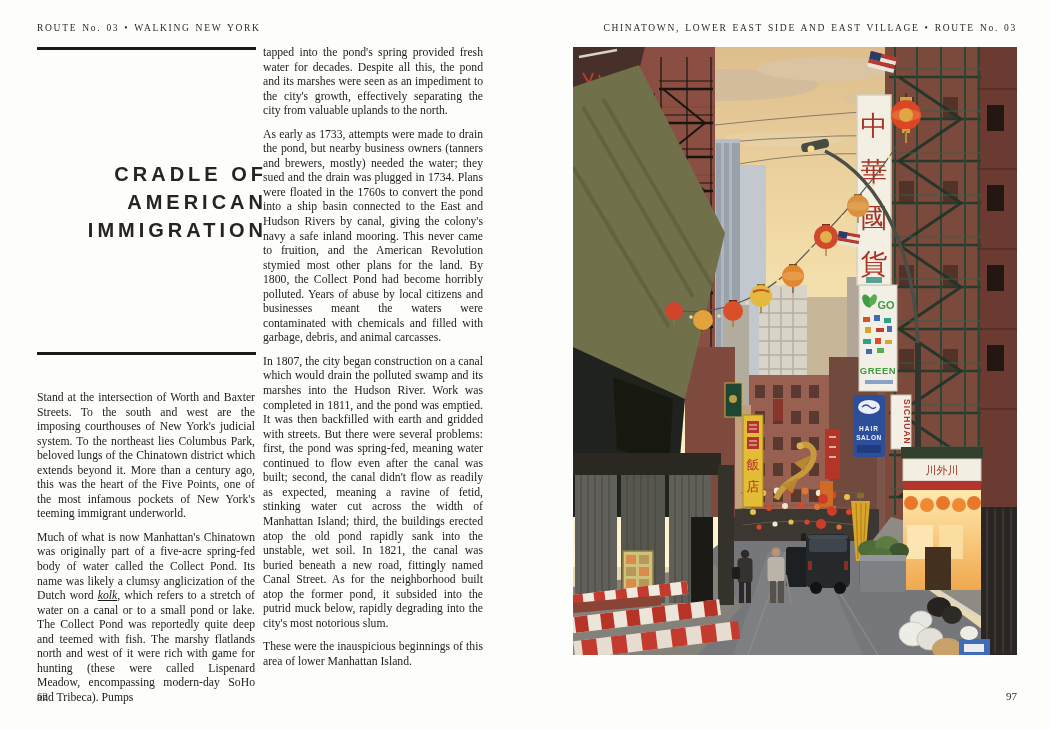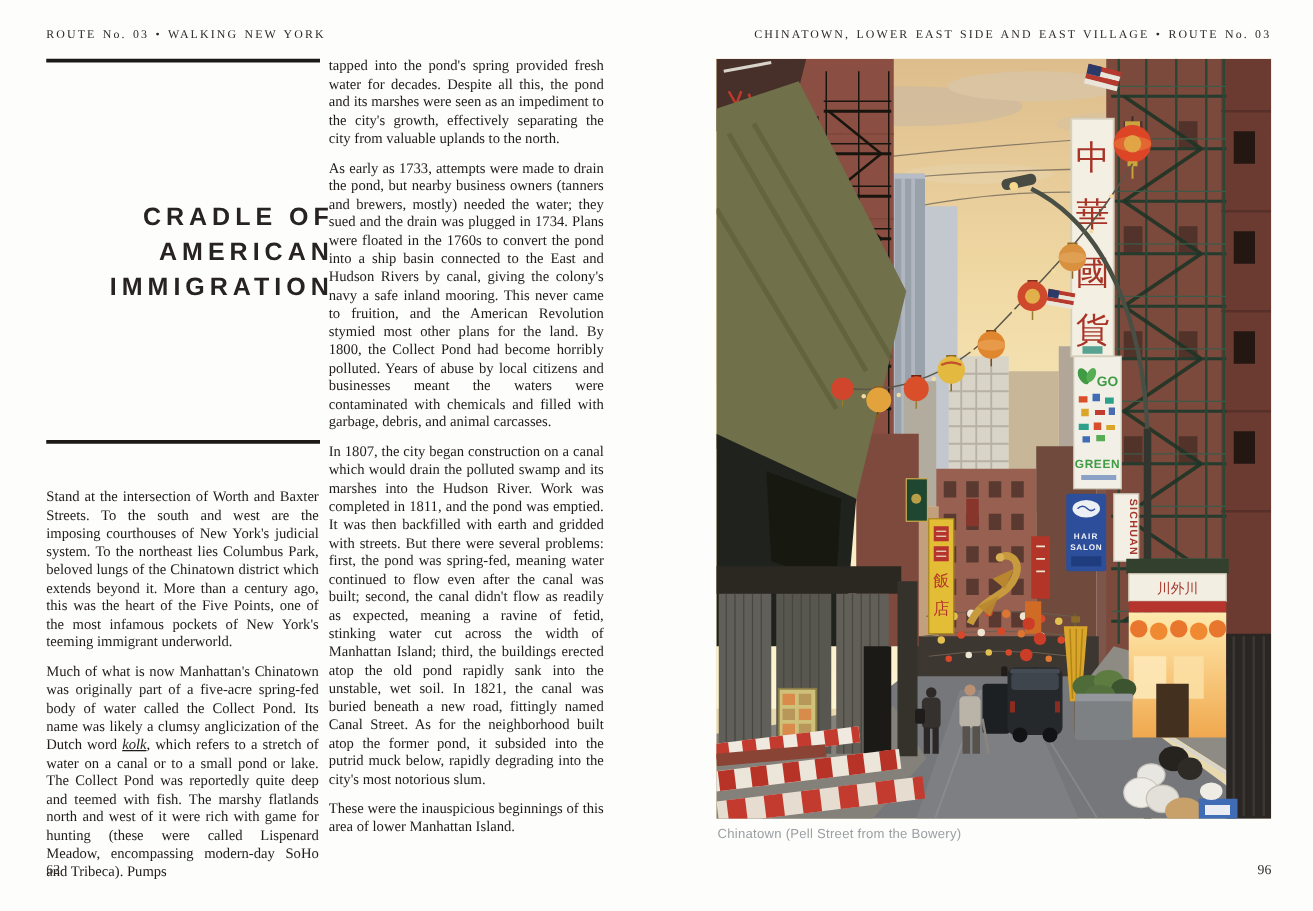--- a/index.html
+++ b/index.html
@@ -704,15 +704,14 @@
               <rect x="94" y="594" width="15" height="18"></rect>
               <rect x="124" y="594" width="15" height="18"></rect>
               <rect x="154" y="594" width="8" height="18"></rect>
             </g>
         </g>
         <rect x="0" y="556" width="88" height="10" fill="#8a4436" transform="rotate(-5 0 560)"></rect>
       </g>
     </svg>
   </div>
 
-  <div class="photo-caption">Chinatown (Pell Street from the Bowery)</div>
-  <div class="page-number" id="page-number-right">96</div>
+  <div class="page-number" id="page-number-right">97</div>
 </div>
 
 </body></html>

